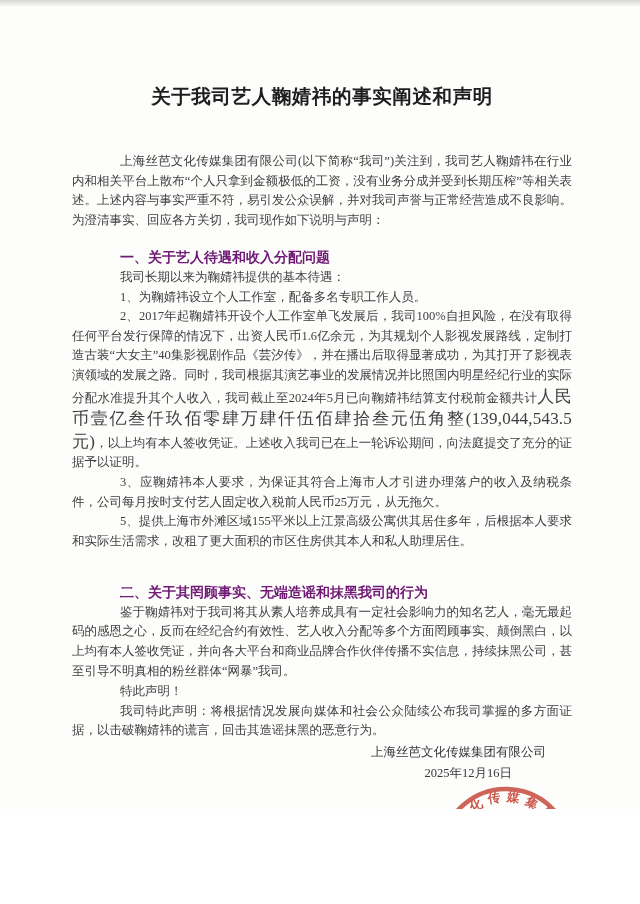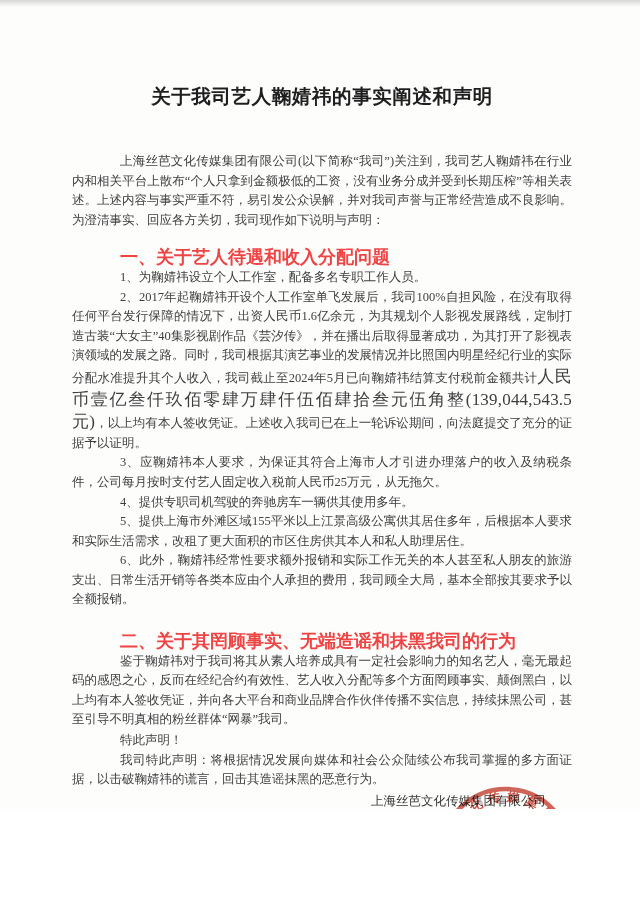--- a/index.html
+++ b/index.html
@@ -27,25 +27,25 @@
   .title{
     margin:84px 0 0 0;
     font-size:19.5px;line-height:26px;
     font-weight:700;color:#1e1e1e;
     text-align:center;letter-spacing:.6px;
   }
   .para{margin:0;text-indent:48px;}
   .intro{margin-top:42px;}
   .sec-heading{
     margin:0;text-indent:48px;
-    font-weight:700;color:#ef4444;
-    font-size:18px;line-height:19.6px;
+    font-weight:700;color:#701a75;
+    font-size:14px;line-height:19.6px;
   }
   .sec1-heading{margin-top:18px;}
-  .sec2-heading{margin-top:22px;}
+  .sec2-heading{margin-top:32px;}
   .big{font-size:17px;line-height:21px;letter-spacing:.2px;}
   .closing{margin-top:1px;}
   .sign{margin-top:1px;text-align:right;line-height:20px;color:#363636;}
   .sign .company{display:block;padding-right:26px;}
   .sign .date{display:block;padding-right:60px;margin-top:1px;}
   
   .seal{
     position:absolute;left:433px;top:781px;width:146px;height:146px;
     z-index:3;mix-blend-mode:multiply;
   }
@@ -80,26 +80,25 @@
 
 <div class="page">
   <div class="scan-edge-top"></div>
 
   <div class="doc">
     <h1 class="title">关于我司艺人鞠婧祎的事实阐述和声明</h1>
 
     <p class="para intro">上海丝芭文化传媒集团有限公司(以下简称“我司”)关注到，我司艺人鞠婧祎在行业内和相关平台上散布“个人只拿到金额极低的工资，没有业务分成并受到长期压榨”等相关表述。上述内容与事实严重不符，易引发公众误解，并对我司声誉与正常经营造成不良影响。为澄清事实、回应各方关切，我司现作如下说明与声明：</p>
 
     <p class="sec-heading sec1-heading">一、关于艺人待遇和收入分配问题</p>
+    <p class="para">我司长期以来为鞠婧祎提供的基本待遇：</p>
     <p class="para">1、为鞠婧祎设立个人工作室，配备多名专职工作人员。</p>
     <p class="para"><span>2、2017年起鞠婧祎开设个人工作室单飞发展后，我司100%自担风险，在没有取得任何平台发行保障的情况下，出资人民币1.6亿余元，为其规划个人影视发展路线，定制打造古装“大女主”40集影视剧作品《芸汐传》，并在播出后取得显著成功，为其打开了影视表演领域的发展之路。同时，我司根据其演艺事业的发展情况并比照国内明星经纪行业的实际分配水准提升其个人收入，我司截止至2024年5月已向鞠婧祎结算支付税前金额共计</span><span class="big">人民币壹亿叁仟玖佰零肆万肆仟伍佰肆拾叁元伍角整(139,044,543.5元)</span><span>，以上均有本人签收凭证。上述收入我司已在上一轮诉讼期间，向法庭提交了充分的证据予以证明。</span></p>
     <p class="para">3、应鞠婧祎本人要求，为保证其符合上海市人才引进办理落户的收入及纳税条件，公司每月按时支付艺人固定收入税前人民币25万元，从无拖欠。</p>
-    <p class="para">4、提供专职司机驾驶的奔驰房车一辆供其使用多年。</p>
     <p class="para">5、提供上海市外滩区域155平米以上江景高级公寓供其居住多年，后根据本人要求和实际生活需求，改租了更大面积的市区住房供其本人和私人助理居住。</p>
-    <p class="para">6、此外，鞠婧祎经常性要求额外报销和实际工作无关的本人甚至私人朋友的旅游支出、日常生活开销等各类本应由个人承担的费用，我司顾全大局，基本全部按其要求予以全额报销。</p>
 
     <p class="sec-heading sec2-heading">二、关于其罔顾事实、无端造谣和抹黑我司的行为</p>
     <p class="para">鉴于鞠婧祎对于我司将其从素人培养成具有一定社会影响力的知名艺人，毫无最起码的感恩之心，反而在经纪合约有效性、艺人收入分配等多个方面罔顾事实、颠倒黑白，以上均有本人签收凭证，并向各大平台和商业品牌合作伙伴传播不实信息，持续抹黑公司，甚至引导不明真相的粉丝群体“网暴”我司。</p>
     <p class="para closing">特此声明！</p>
 
     <p class="para">我司特此声明：将根据情况发展向媒体和社会公众陆续公布我司掌握的多方面证据，以击破鞠婧祎的谎言，回击其造谣抹黑的恶意行为。</p>
 
     <div class="sign">
       <span class="company">上海丝芭文化传媒集团有限公司</span>
       <span class="date">2025年12月16日</span>

